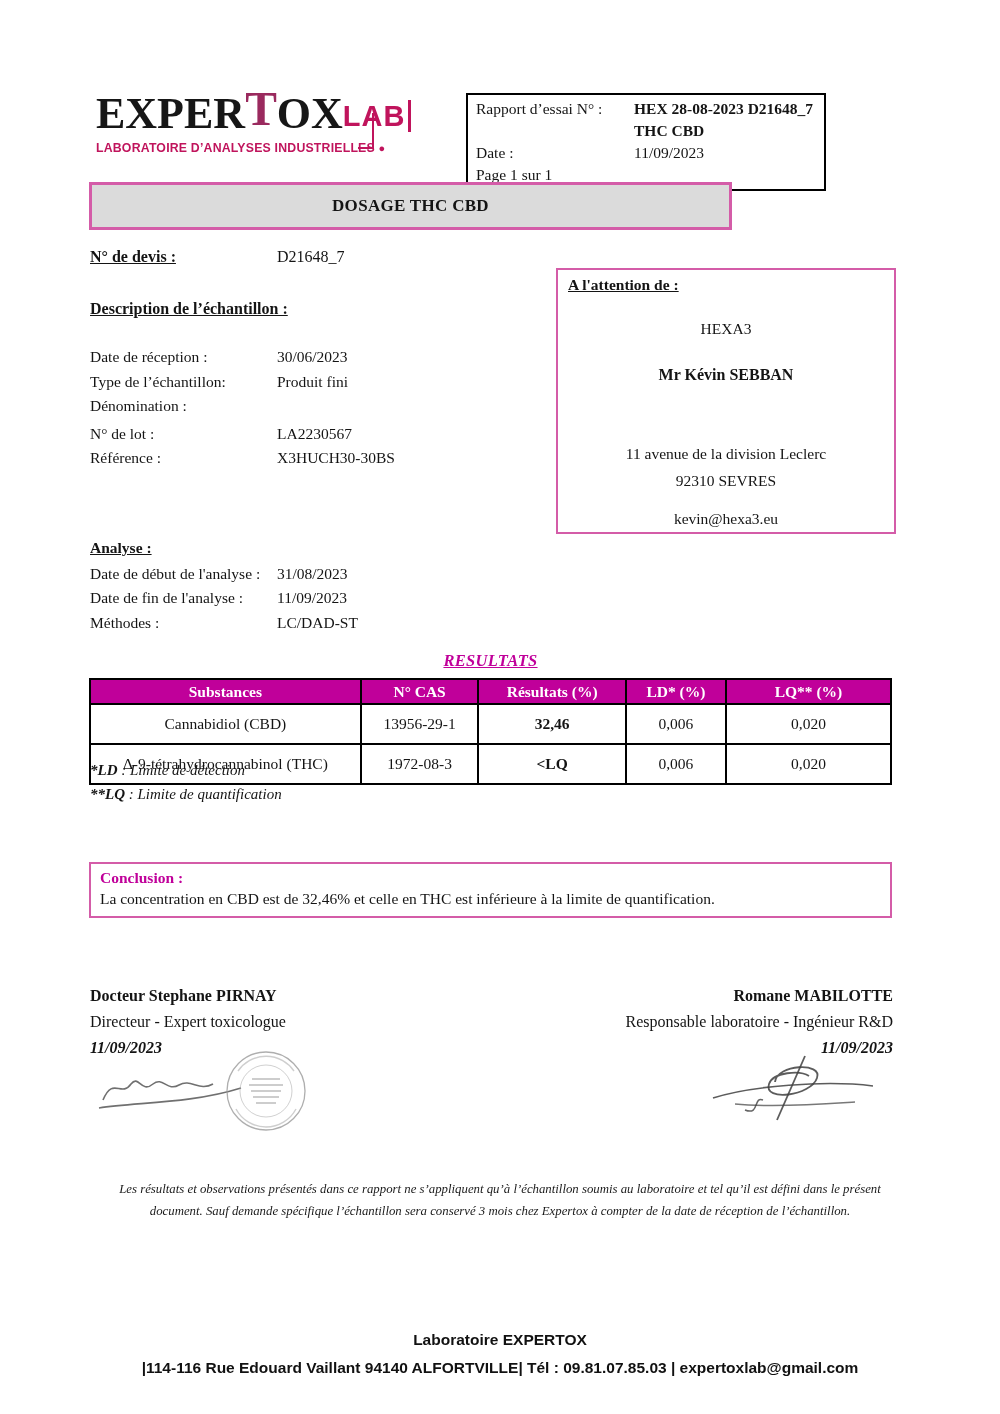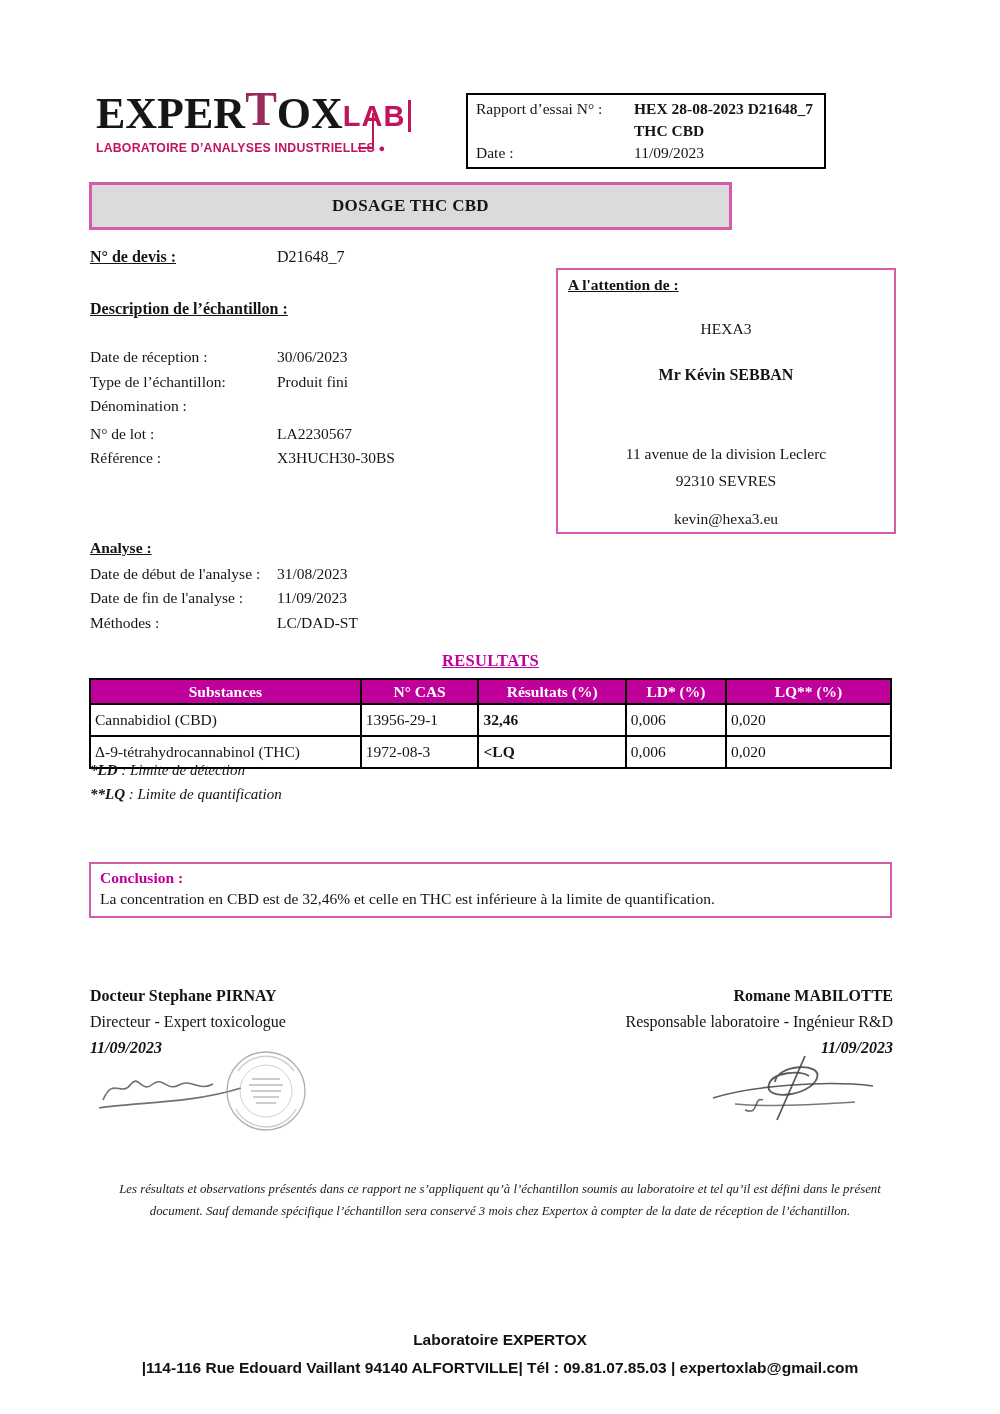--- a/index.html
+++ b/index.html
@@ -43,25 +43,25 @@
   .desc-block{position:absolute; left:90px; top:345px; width:462px; font-size:15.5px; line-height:24.5px;}
   .desc-gap{margin-top:3px;}
   .attention-box{position:absolute; left:556px; top:268px; width:340px; height:266px; border:2px solid var(--pink-border); padding:6px 10px; font-size:15.5px; background:#fff;}
   .att-company{margin-top:26px; text-align:center;}
   .att-contact{margin-top:28px; text-align:center; font-weight:bold; font-size:16px;}
   .att-address{margin-top:56px; text-align:center; line-height:27px;}
   .att-email{margin-top:16px; text-align:center;}
   .analyse-block{position:absolute; left:90px; top:536px; width:462px; font-size:15.5px; line-height:24.5px;}
   .analyse-block .u-head{display:inline-block; margin-bottom:1px;}
   
-  .resultats-title{position:absolute; left:89px; top:651px; width:803px; text-align:center;}
+  .resultats-title{position:absolute; left:89px; top:651px; width:803px; text-align:center;font-style:italic;}
   .resultats-title span{color:var(--magenta); font-weight:bold; text-decoration:underline; font-size:16.5px; letter-spacing:0.3px;}
   table.results{position:absolute; left:89px; top:678px; width:803px; border-collapse:collapse; font-size:15.5px; table-layout:fixed;}
   table.results th{background:var(--magenta); color:#fff; border:2px solid #000; font-weight:bold; padding:2px 3px; height:25px;}
-  table.results td{border:2px solid #000; text-align:left; padding:1px 4px; height:32px; background:#fff;}
+  table.results td{border:2px solid #000; text-align:center; padding:1px 4px; height:40px; background:#fff;}
   .col-sub{width:33.8%;} .col-cas{width:14.7%;} .col-res{width:18.4%;} .col-ld{width:12.5%;} .col-lq{width:20.6%;}
   .footnotes{position:absolute; left:90px; top:758px; font-size:15px; line-height:24px; font-style:italic;}
   .fn-label{font-weight:bold;}
   
   .conclusion-box{position:absolute; left:89px; top:862px; width:803px; height:56px; border:2px solid var(--pink-border); padding:5px 9px; font-size:15.5px; background:#fff;}
   .conclusion-head{color:var(--magenta); font-weight:bold; margin-bottom:3px;}
   
   .sig-left{position:absolute; left:90px; top:983px; font-size:16px; line-height:26px;}
   .sig-right{position:absolute; right:107px; top:983px; font-size:16px; line-height:26px; text-align:right;}
   .sig-name{font-weight:bold;}
@@ -83,20 +83,23 @@
   </div>
 
   <div class="report-box">
     <div class="rb-row">
       <span class="rb-label">Rapport d’essai N° :</span>
       <span class="rb-value rb-bold">HEX 28-08-2023 D21648_7 THC CBD</span>
     </div>
     <div class="rb-row">
       <span class="rb-label">Date :</span>
       <span class="rb-value">11/09/2023</span>
+    </div>
+    <div class="rb-row">
+      <span>Page 1 sur 1</span>
     </div>
   </div>
 
   <div class="title-bar">
     <span>DOSAGE THC CBD</span>
   </div>
 
   <div class="devis kv-row">
     <span class="kv-label"><span class="u-head">N° de devis :</span></span>
     <span>D21648_7</span>

